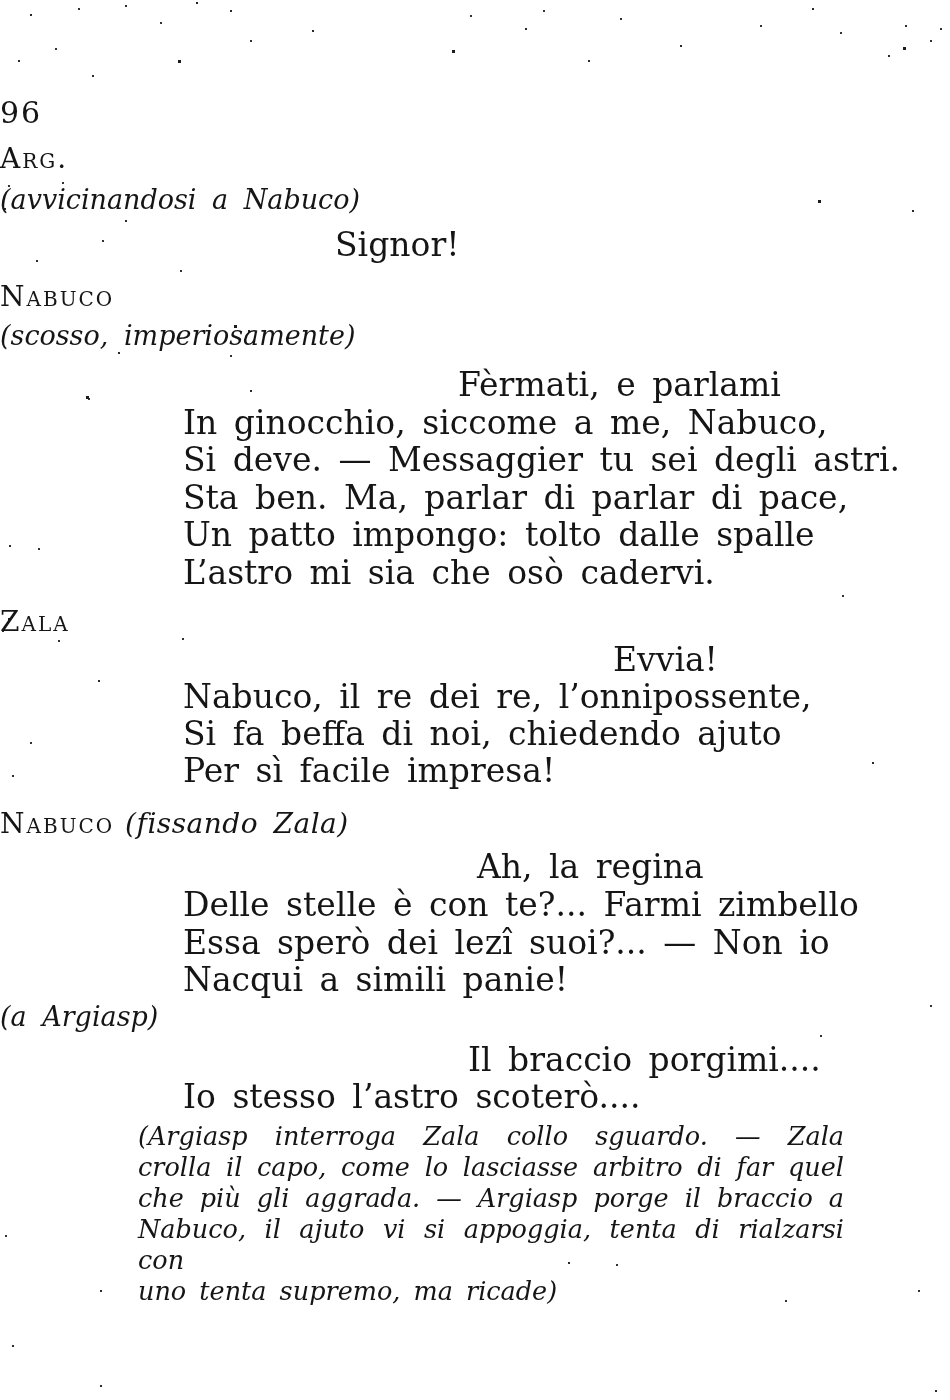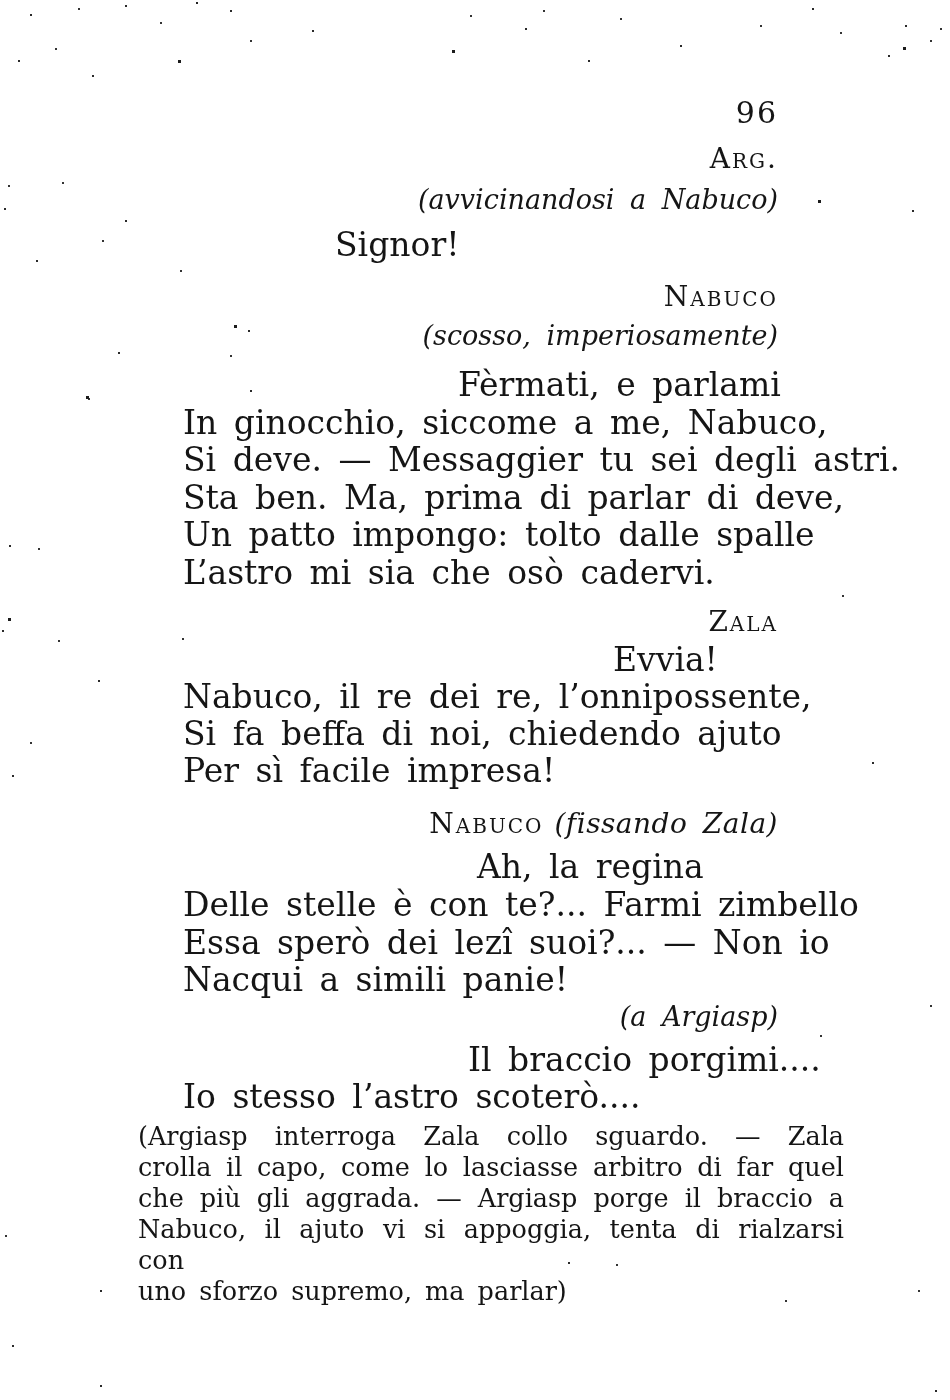--- a/index.html
+++ b/index.html
@@ -3,28 +3,28 @@
 <meta charset="utf-8">
 <style>
   html,body{margin:0;padding:0;}
   body{
     width:950px;height:1400px;position:relative;overflow:hidden;
     background:#ffffff;color:#151515;
     font-family:"DejaVu Serif","Liberation Serif",serif;
   }
   .page{position:absolute;inset:0;}
   .abs{position:absolute;white-space:nowrap;line-height:1.15;}
-  .centered{left:0;width:778px;text-align:right;}
+  .centered{left:0;width:778px;text-align:left;}
   .pagenum{font-size:30px;letter-spacing:2px;}
   .speaker{font-size:28px;font-variant:small-caps;letter-spacing:2px;font-weight:normal;margin:0;}
   .dir{font-style:italic;font-size:27px;word-spacing:7px;}
   .verse{font-size:33px;word-spacing:6px;}
   .closing{
     position:absolute;left:138px;top:1121px;width:706px;
-    font-size:25.5px;line-height:31px;word-spacing:5px;
+    font-style:italic;font-size:25.5px;line-height:31px;word-spacing:5px;
   }
   .closing .jline{text-align:justify;text-align-last:justify;}
   .closing .jline.last{text-align-last:left;}
   .inline-dir{font-style:italic;font-variant:normal;letter-spacing:0.5px;word-spacing:6px;}
   
   .speck{position:absolute;top:0;left:0;background:transparent;}
   .speck.sm{width:2px;height:2px;box-shadow:
     30px 14px #2a2a2a,78px 8px #333,125px 5px #2a2a2a,160px 22px #333,196px 2px #222,
     230px 10px #2a2a2a,250px 40px #333,312px 30px #2a2a2a,470px 15px #333,525px 28px #2a2a2a,
     543px 10px #333,588px 60px #2a2a2a,620px 18px #333,680px 45px #2a2a2a,760px 25px #333,
@@ -80,21 +80,21 @@
 
   <div id="sp-arg" class="abs centered speaker">Arg.</div>
   <div id="dir-arg" class="abs centered dir">(avvicinandosi a Nabuco)</div>
   <div id="v-signor" class="abs verse">Signor!</div>
 
   <div id="sp-nab1" class="abs centered speaker">Nabuco</div>
   <div id="dir-nab1" class="abs centered dir">(scosso, imperiosamente)</div>
   <div id="v-fermati" class="abs verse">Fèrmati, e parlami</div>
   <div id="v-in" class="abs verse">In ginocchio, siccome a me, Nabuco,</div>
   <div id="v-sideve" class="abs verse">Si deve. — Messaggier tu sei degli astri.</div>
-  <div id="v-staben" class="abs verse">Sta ben. Ma, prima di parlar di deve,</div>
+  <div id="v-staben" class="abs verse">Sta ben. Ma, parlar di parlar di pace,</div>
   <div id="v-unpatto" class="abs verse">Un patto impongo: tolto dalle spalle</div>
   <div id="v-lastro" class="abs verse">L’astro mi sia che osò cadervi.</div>
 
   <div id="sp-zala" class="abs centered speaker">Zala</div>
   <div id="v-evvia" class="abs verse">Evvia!</div>
   <div id="v-nabre" class="abs verse">Nabuco, il re dei re, l’onnipossente,</div>
   <div id="v-sifa" class="abs verse">Si fa beffa di noi, chiedendo ajuto</div>
   <div id="v-persi" class="abs verse">Per sì facile impresa!</div>
 
   <div id="sp-nab2" class="abs centered speaker"><span>Nabuco</span> <span class="inline-dir">(fissando Zala)</span></div>
@@ -104,16 +104,16 @@
   <div id="v-essa" class="abs verse">Essa sperò dei lezî suoi?... — Non io</div>
   <div id="dir-argiasp" class="abs centered dir">(a Argiasp)</div>
   <div id="v-braccio" class="abs verse">Il braccio porgimi....</div>
   <div id="v-iostesso" class="abs verse">Io stesso l’astro scoterò....</div>
 
   <div class="closing">
     <div class="jline">(Argiasp interroga Zala collo sguardo. — Zala</div>
     <div class="jline">crolla il capo, come lo lasciasse arbitro di far quel</div>
     <div class="jline">che più gli aggrada. — Argiasp porge il braccio a</div>
     <div class="jline">Nabuco, il ajuto vi si appoggia, tenta di rialzarsi con</div>
-    <div class="jline last">uno sforzo supremo, ma parlar)</div>
+    <div class="jline last">uno tenta supremo, ma ricade)</div>
   </div>
 
 </div>
 
 </body></html>

